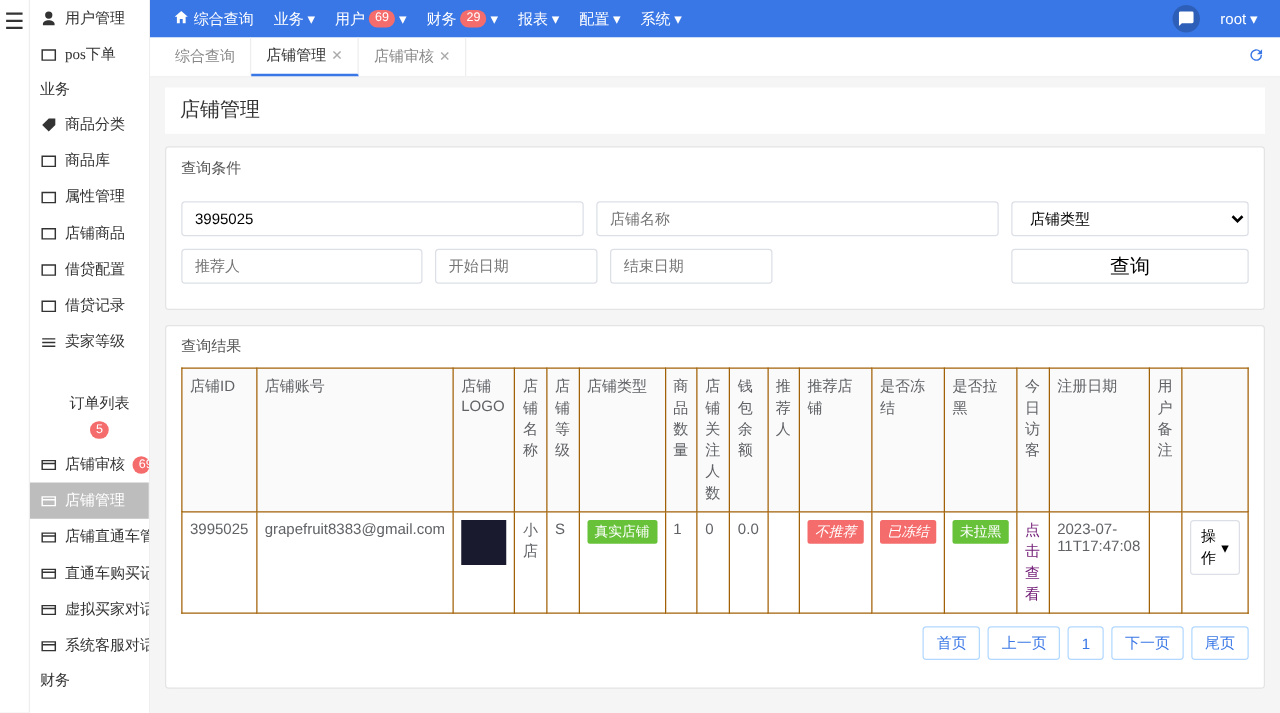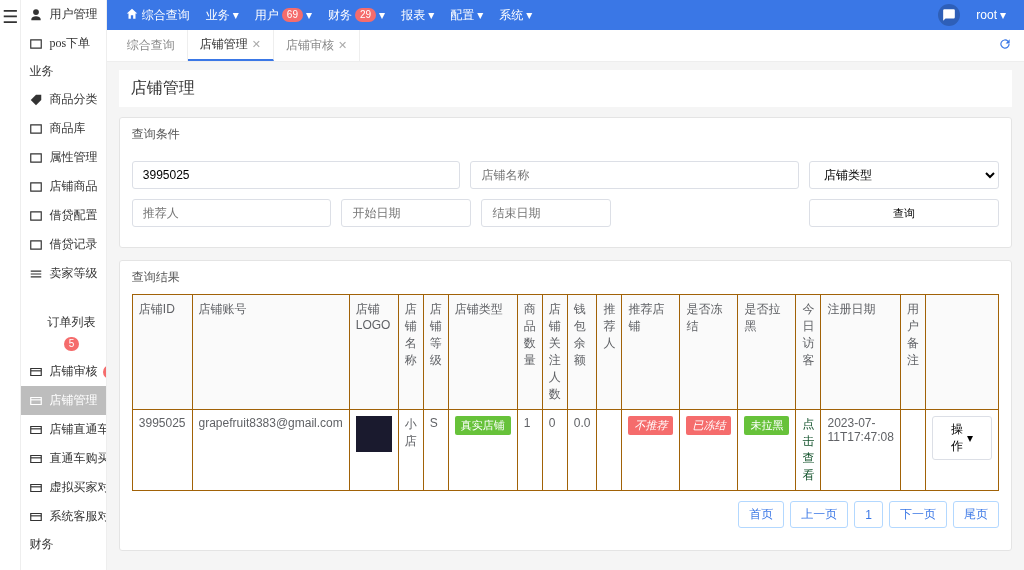--- a/index.html
+++ b/index.html
@@ -34,38 +34,38 @@
 .content { padding: 8px 12px; }
 .page-title { font-size: 16px; background: #fff; padding: 8px 12px; margin-bottom: 10px; }
 
 .panel { background: #fff; border: 1px solid #e4e4e4; border-radius: 3px; margin-bottom: 12px; }
 .panel-header { padding: 8px 12px; font-size: 12px; color: #555; }
 .panel-body { padding: 10px 12px; }
 
 .filter-row { display: flex; gap: 10px; margin-bottom: 10px; }
 .filter-input { flex: 1; height: 28px; border: 1px solid #dcdfe6; border-radius: 3px; padding: 0 10px; font-size: 12px; min-width: 0; }
 .filter-select { flex: 0 0 190px; height: 28px; border: 1px solid #dcdfe6; border-radius: 3px; padding: 0 10px; font-size: 12px; background: #fff; }
-.filter-btn { flex: 0 0 190px; height: 28px; border: 1px solid #dcdfe6; border-radius: 3px; background: #fff; cursor: pointer; font-size: 11px; font-family: Liberation Mono, monospace; }
+.filter-btn { flex: 0 0 190px; height: 28px; border: 1px solid #dcdfe6; border-radius: 3px; background: #fff; cursor: pointer; font-size: 16px; font-family: Liberation Mono, monospace; }
 .filter-input.short { flex: 0 0 130px; }
 .filter-spacer { flex: 1; }
 
 .table { width: 100%; border-collapse: collapse; }
 .table th, .table td { border: 1px solid #a16207; padding: 6px 6px; text-align: left; font-size: 12px; vertical-align: top; }
 .table th { background: #fafafa; font-weight: normal; color: #606266; }
 .table td { color: #606266; }
 .highlight-col { border: 2px solid #f56c6c; }
 
 .tag { display: inline-block; padding: 2px 6px; border-radius: 2px; color: #fff; font-size: 11px; white-space: nowrap; }
 .tag-green { background: #67c23a; }
 .tag-red { background: #f56c6c; font-style: italic; }
-.link { color: #14532d; cursor: pointer; }
+.link { color: #701a75; cursor: pointer; }
 
 .logo-img { width: 36px; height: 36px; background: #1a1a2e; display: inline-block; }
 
-.action-btn { border: 1px solid #dcdfe6; background: #fff; padding: 4px 18px; border-radius: 3px; cursor: pointer; font-size: 12px; display: inline-flex; align-items: center; gap: 4px; }
+.action-btn { border: 1px solid #dcdfe6; background: #fff; padding: 4px 8px; border-radius: 3px; cursor: pointer; font-size: 12px; display: inline-flex; align-items: center; gap: 4px; }
 
 .pagination { display: flex; gap: 6px; padding: 10px 0; justify-content: flex-end; }
 .page-btn { border: 1px solid #b3d8ff; color: #3a77e6; background: #fff; padding: 4px 10px; border-radius: 3px; cursor: pointer; font-size: 12px; }
 .page-btn.num { border: 1px solid #b3d8ff; }
 
 .icon-svg { width: 14px; height: 14px; fill: currentColor; }
 </style>
 </head>
 <body>
 

